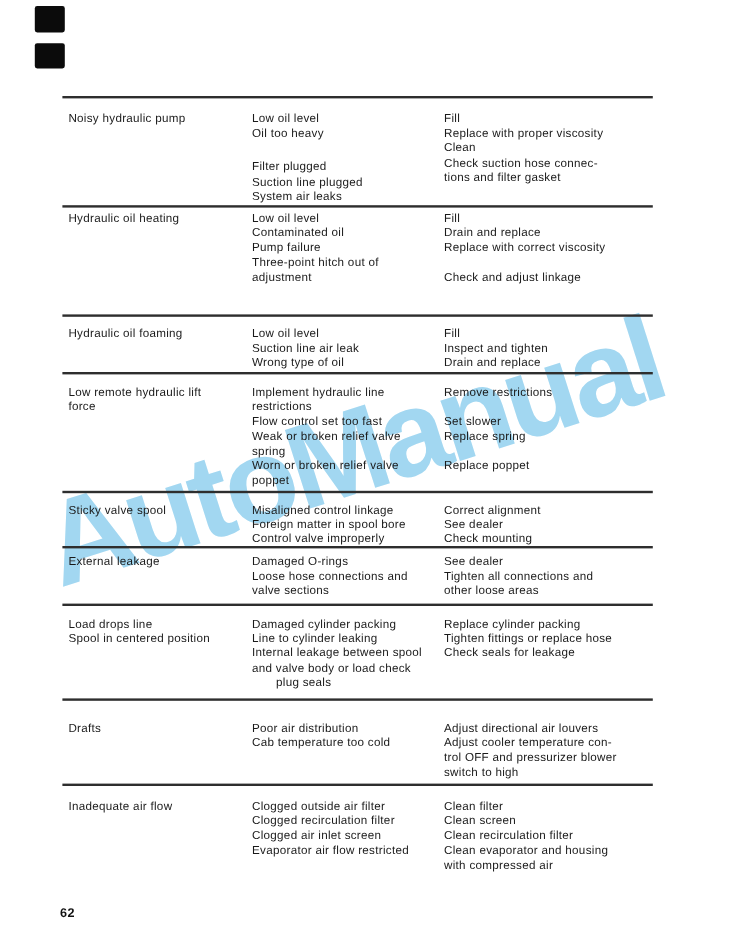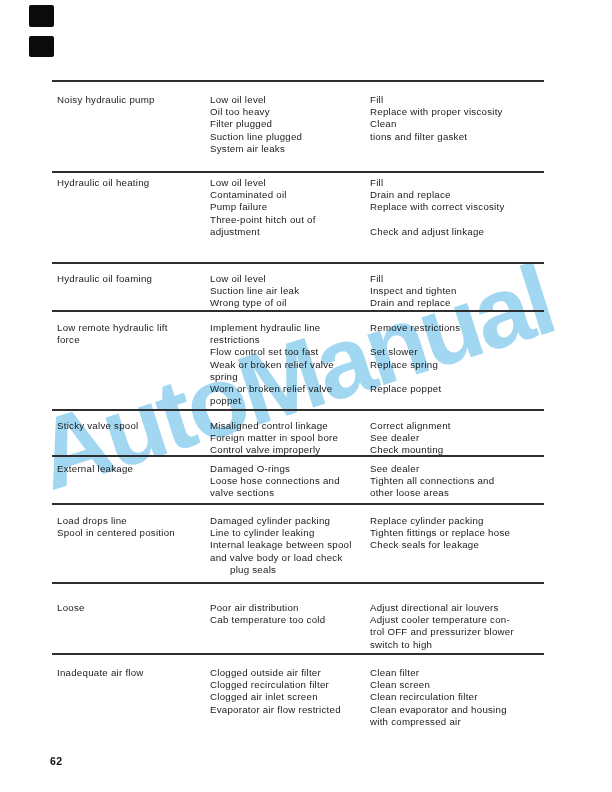--- a/index.html
+++ b/index.html
@@ -56,28 +56,29 @@
 
   <div class="content">
     <div class="ts-table">
         <div class="row" style="border-top-color: rgb(46, 46, 46);">
           <div class="cell problem">
             <div class="line" style="color: rgb(26, 26, 26);">Noisy hydraulic pump</div>
           </div>
           <div class="cell cause">
             <div class="line" style="color: rgb(26, 26, 26);">Low oil level</div>
             <div class="line" style="color: rgb(26, 26, 26);">Oil too heavy</div>
-            <div class="line" style="color: rgb(26, 26, 26);">Filter plugged</div>
+            <div class="line" style="color: rgb(26, 26, 26); margin-top: 16px;">Filter plugged</div>
             <div class="line" style="color: rgb(26, 26, 26);">Suction line plugged</div>
             <div class="line" style="color: rgb(26, 26, 26);">System air leaks</div>
           </div>
           <div class="cell remedy">
             <div class="line" style="color: rgb(26, 26, 26);">Fill</div>
             <div class="line" style="color: rgb(26, 26, 26);">Replace with proper viscosity</div>
             <div class="line" style="color: rgb(26, 26, 26);">Clean</div>
+            <div class="line" style="color: rgb(26, 26, 26);">Check suction hose connec-</div>
             <div class="line" style="color: rgb(26, 26, 26);">tions and filter gasket</div>
           </div>
         </div>
         <div class="row" style="border-top-color: rgb(46, 46, 46);">
           <div class="cell problem">
             <div class="line" style="color: rgb(26, 26, 26);">Hydraulic oil heating</div>
           </div>
           <div class="cell cause">
             <div class="line" style="color: rgb(26, 26, 26);">Low oil level</div>
             <div class="line" style="color: rgb(26, 26, 26);">Contaminated oil</div>
@@ -175,21 +176,21 @@
             <div class="line" style="color: rgb(26, 26, 26); padding-left: 20px;">plug seals</div>
           </div>
           <div class="cell remedy">
             <div class="line" style="color: rgb(26, 26, 26);">Replace cylinder packing</div>
             <div class="line" style="color: rgb(26, 26, 26);">Tighten fittings or replace hose</div>
             <div class="line" style="color: rgb(26, 26, 26);">Check seals for leakage</div>
           </div>
         </div>
         <div class="row" style="border-top-color: rgb(46, 46, 46);">
           <div class="cell problem">
-            <div class="line" style="color: rgb(26, 26, 26);">Loose</div>
+            <div class="line" style="color: rgb(26, 26, 26);">Drafts</div>
           </div>
           <div class="cell cause">
             <div class="line" style="color: rgb(26, 26, 26);">Poor air distribution</div>
             <div class="line" style="color: rgb(26, 26, 26);">Cab temperature too cold</div>
           </div>
           <div class="cell remedy">
             <div class="line" style="color: rgb(26, 26, 26);">Adjust directional air louvers</div>
             <div class="line" style="color: rgb(26, 26, 26);">Adjust cooler temperature con-</div>
             <div class="line" style="color: rgb(26, 26, 26);">trol OFF and pressurizer blower</div>
             <div class="line" style="color: rgb(26, 26, 26);">switch to high</div>

